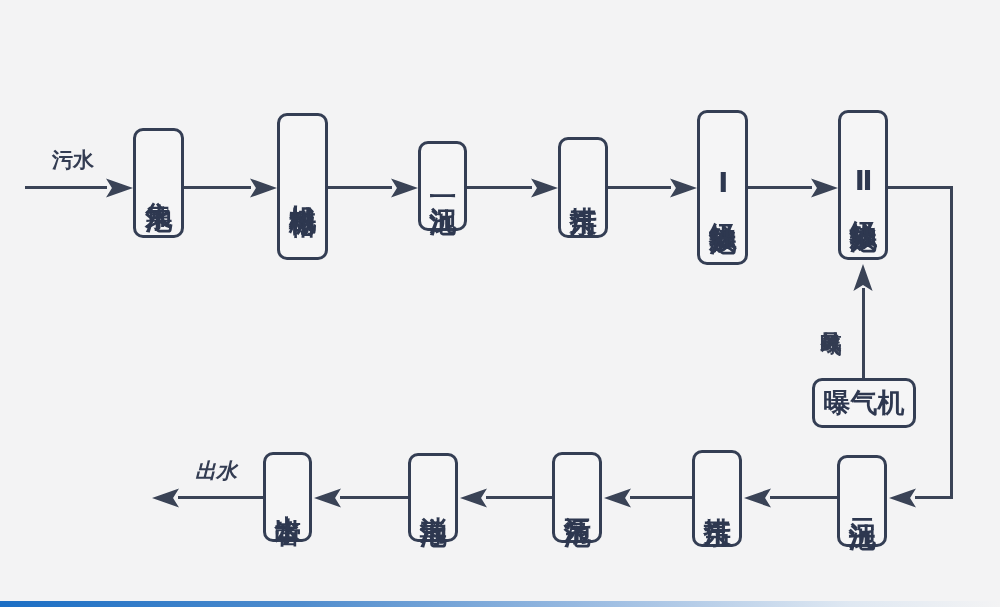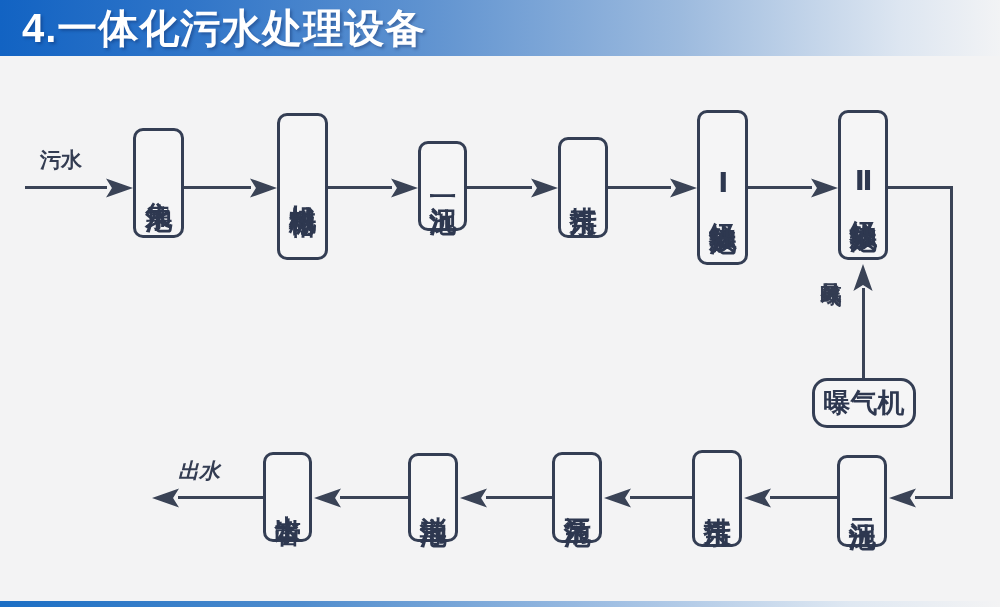--- a/index.html
+++ b/index.html
@@ -39,32 +39,29 @@
   .hline { position:absolute; height:3px; background:#3a4356; }
   .vline { position:absolute; width:3px;  background:#3a4356; }
   .ah-r { position:absolute; width:27px; height:20px; background:#3a4356;
           clip-path:polygon(0 2%,100% 50%,0 98%,22% 50%); }
   .ah-l { position:absolute; width:27px; height:20px; background:#3a4356;
           clip-path:polygon(100% 2%,0 50%,100% 98%,78% 50%); }
   .ah-u { position:absolute; width:20px; height:27px; background:#3a4356;
           clip-path:polygon(2% 100%,50% 0,98% 100%,50% 78%); }
   .flowlabel {
     position:absolute; color:#333c52; font-size:21px; font-weight:600;
-    line-height:1;
+    text-align:center; line-height:1;
   }
   .flowlabel.vert { writing-mode:vertical-rl; text-orientation:upright; letter-spacing:1px; }
 </style>
 </head>
 <body>
 
 <div class="canvas">
 
-  <div class="titlebar">
-    <div class="title">4.一体化污水处理设备</div>
-  </div>
 
   <div class="flowlabel" style="left:40px;top:149px;width:66px;">污水</div>
   <div class="hline" style="left:25px;top:186px;width:82px;"></div>
   <div class="ah-r" style="left:106px;top:178px;"></div>
 
   <div class="node vtext" style="left:133px;top:128px;width:51px;height:110px;">集水池</div>
 
   <div class="hline" style="left:184px;top:186px;width:67px;"></div>
   <div class="ah-r" style="left:250px;top:178px;"></div>
 
@@ -91,21 +88,21 @@
   <div class="node vtext" style="left:838px;top:110px;width:50px;height:150px;">Ⅱ级接触池</div>
 
   <div class="hline" style="left:888px;top:186px;width:65px;"></div>
   <div class="vline" style="left:950px;top:186px;height:313px;"></div>
   <div class="hline" style="left:915px;top:496px;width:38px;"></div>
   <div class="ah-l" style="left:889px;top:488px;"></div>
 
   <div class="flowlabel vert" style="left:821px;top:266px;height:102px;">鼓风曝气</div>
   <div class="vline" style="left:862px;top:288px;height:90px;"></div>
   <div class="ah-u" style="left:853px;top:264px;"></div>
-  <div class="node" style="left:812px;top:378px;width:104px;height:50px;border-radius:15px;">曝气机</div>
+  <div class="node" style="left:812px;top:378px;width:104px;height:50px;">曝气机</div>
 
   <div class="node vtext" style="left:837px;top:455px;width:50px;height:92px;">二沉池</div>
 
   <div class="hline" style="left:770px;top:496px;width:67px;"></div>
   <div class="ah-l" style="left:744px;top:488px;"></div>
 
   <div class="node vtext" style="left:692px;top:450px;width:50px;height:97px;">排污泵</div>
 
   <div class="hline" style="left:630px;top:496px;width:62px;"></div>
   <div class="ah-l" style="left:604px;top:488px;"></div>

